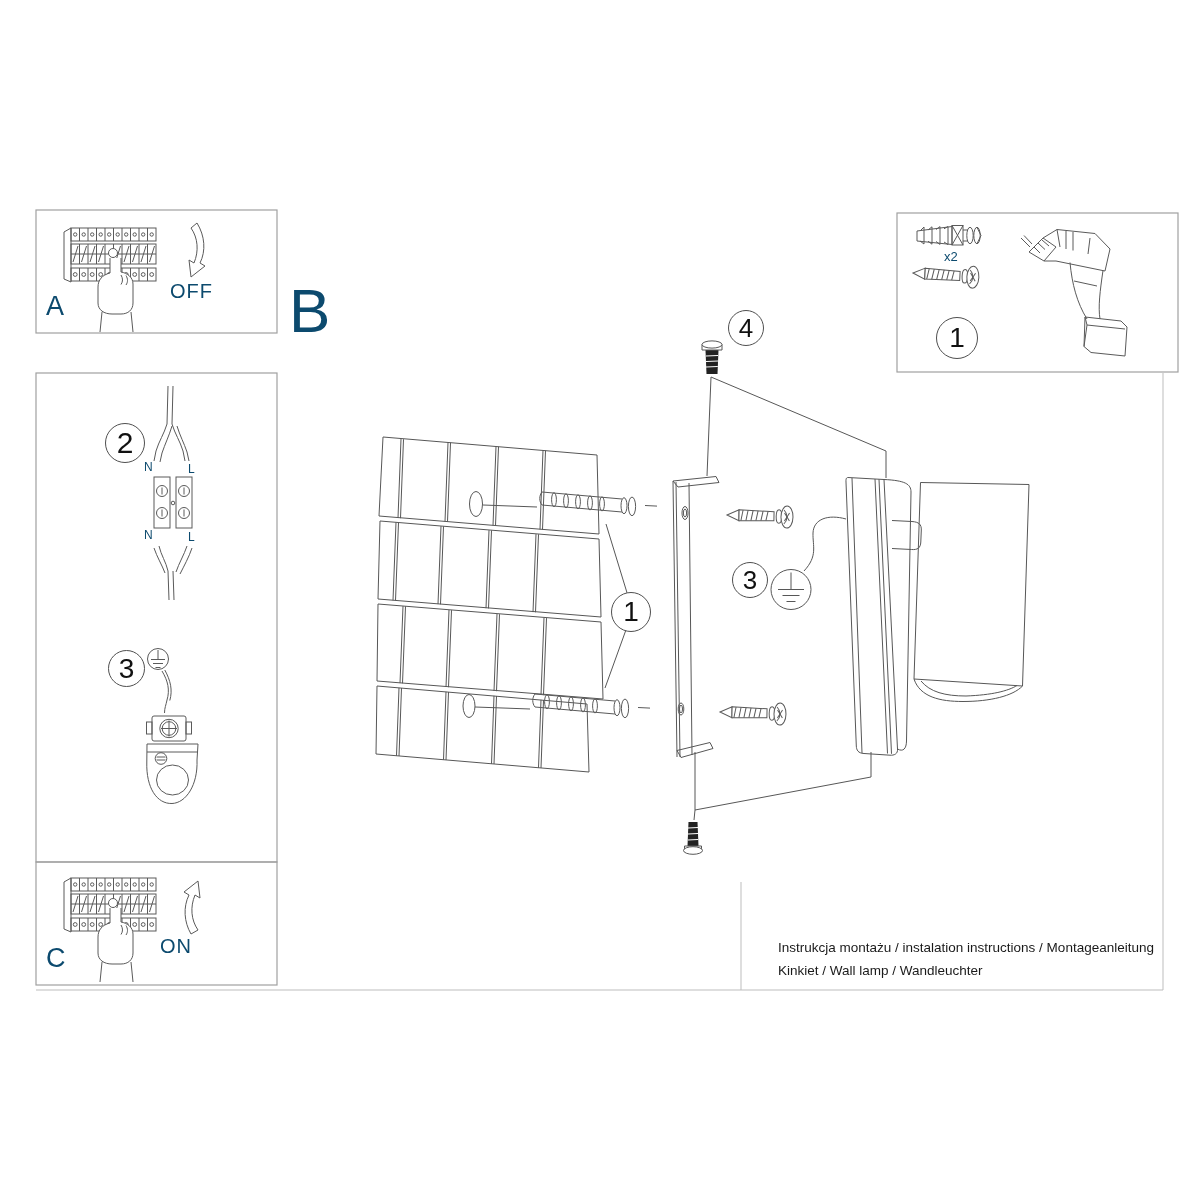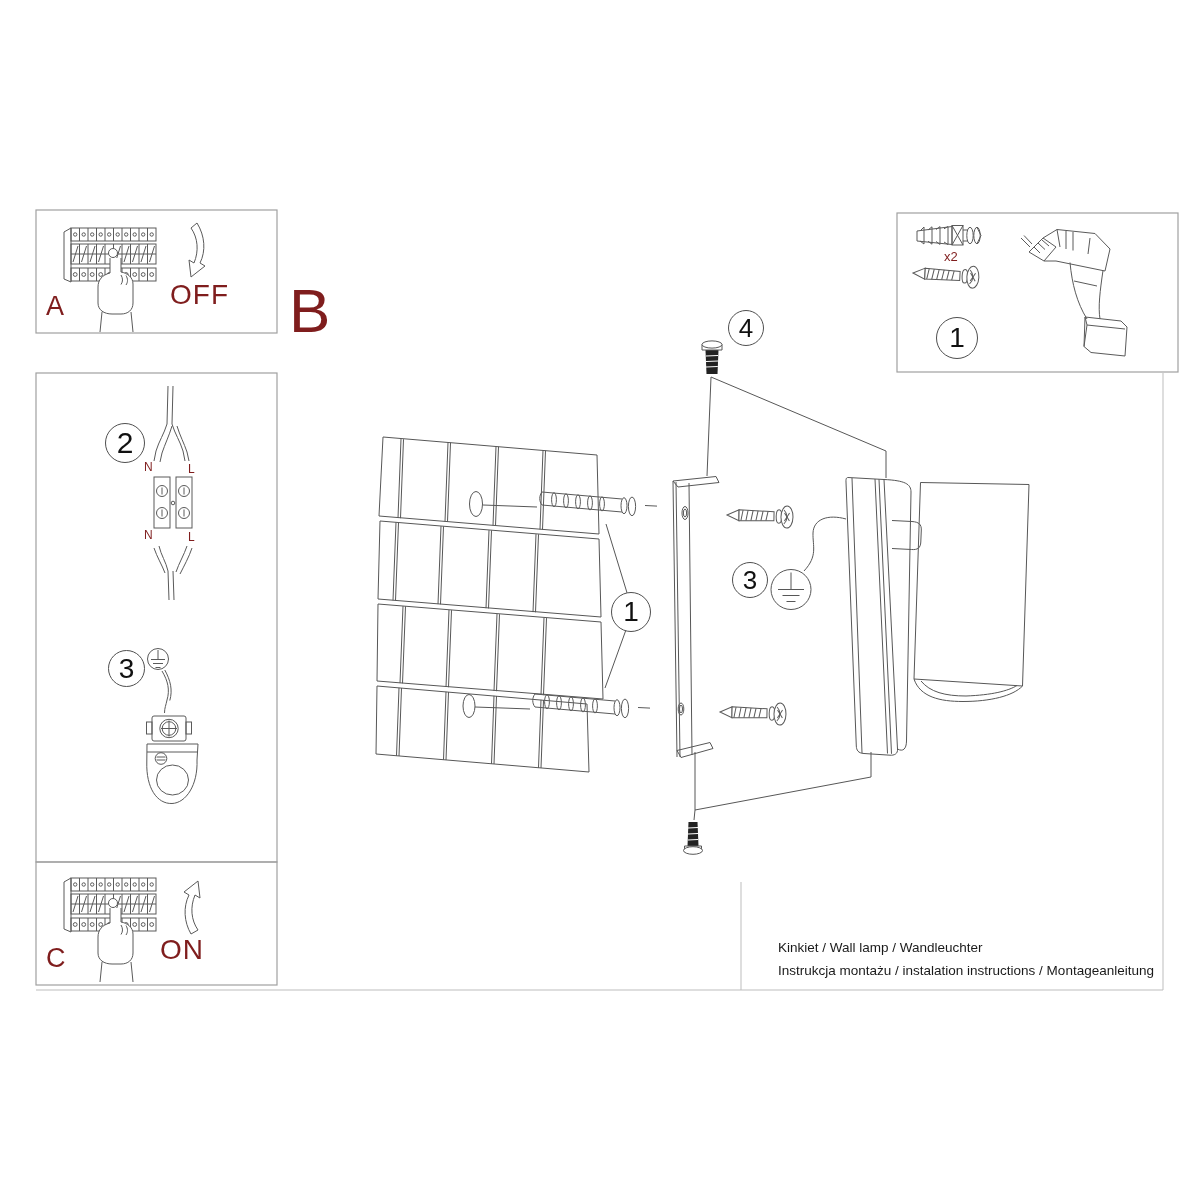--- a/index.html
+++ b/index.html
@@ -1,22 +1,22 @@
 <!DOCTYPE html>
 <html><head>
 <meta charset="utf-8">
 <style>
   html,body{margin:0;padding:0;background:#fff;}
   #sheet{position:relative;width:1200px;height:1200px;background:#fff;overflow:hidden;
          font-family:"Liberation Sans",sans-serif;color:#000;}
   #lineart{position:absolute;left:0;top:0;z-index:1;}
-  .txt{position:absolute;z-index:3;white-space:nowrap;color:#7f1d1d;}
+  .txt{position:absolute;z-index:3;white-space:nowrap;color:#0c4a6e;}
   .big-letter{font-size:27px;line-height:1;}
   .section-letter{font-size:62px;line-height:1;}
-  .state{font-size:28px;letter-spacing:1px;line-height:1;}
+  .state{font-size:20px;letter-spacing:1px;line-height:1;}
   .qty{font-size:13px;line-height:1;}
   .wire-lab{font-size:12px;line-height:1;}
   .callout{position:absolute;z-index:2;border:1.3px solid #4f4f4f;border-radius:50%;
            background:#fff;display:flex;align-items:center;justify-content:center;
            line-height:1;color:#111;}
   .footer{position:absolute;z-index:3;font-size:13.5px;line-height:23px;color:#1a1a1a;}
 </style>
 </head>
 <body>
 
@@ -361,17 +361,17 @@
   <div class="callout" style="left:611px;top:592px;width:38px;height:38px;font-size:28px;">1</div>
   <div class="callout" style="left:732px;top:562px;width:34px;height:34px;font-size:26px;">3</div>
   <div class="callout" style="left:728px;top:310px;width:34px;height:34px;font-size:26px;">4</div>
 
   <div class="txt wire-lab" style="left:144px;top:461px;">N</div>
   <div class="txt wire-lab" style="left:188px;top:463px;">L</div>
   <div class="txt wire-lab" style="left:144px;top:529px;">N</div>
   <div class="txt wire-lab" style="left:188px;top:531px;">L</div>
 
   <div class="footer" style="left:778px;top:936px;">
+    <div>Instrukcja montażu / instalation instructions / Montageanleitung</div>
     <div>Kinkiet / Wall lamp / Wandleuchter</div>
-    <div>Instrukcja montażu / instalation instructions / Montageanleitung</div>
   </div>
 
 </div>
 
 </body></html>

